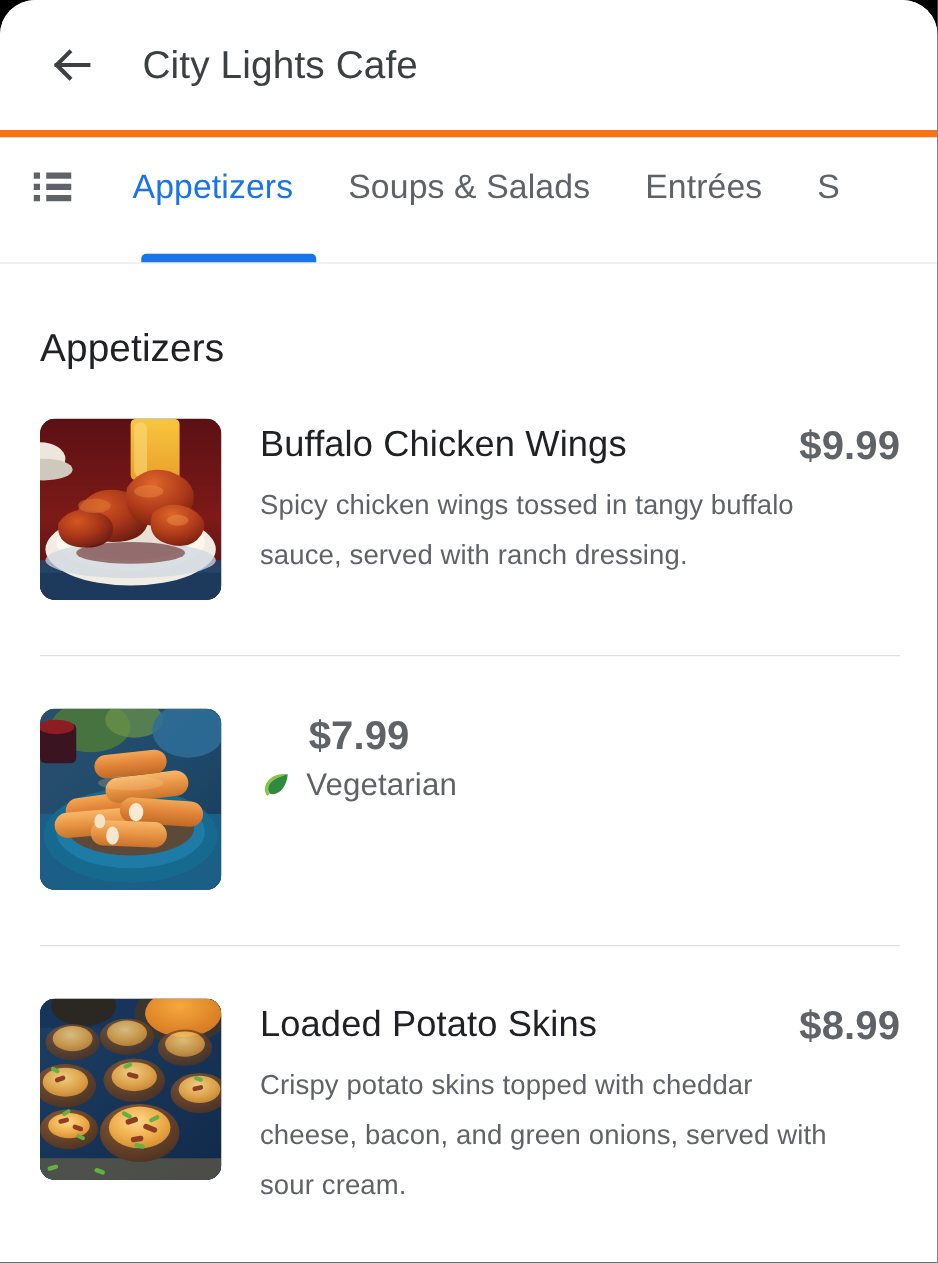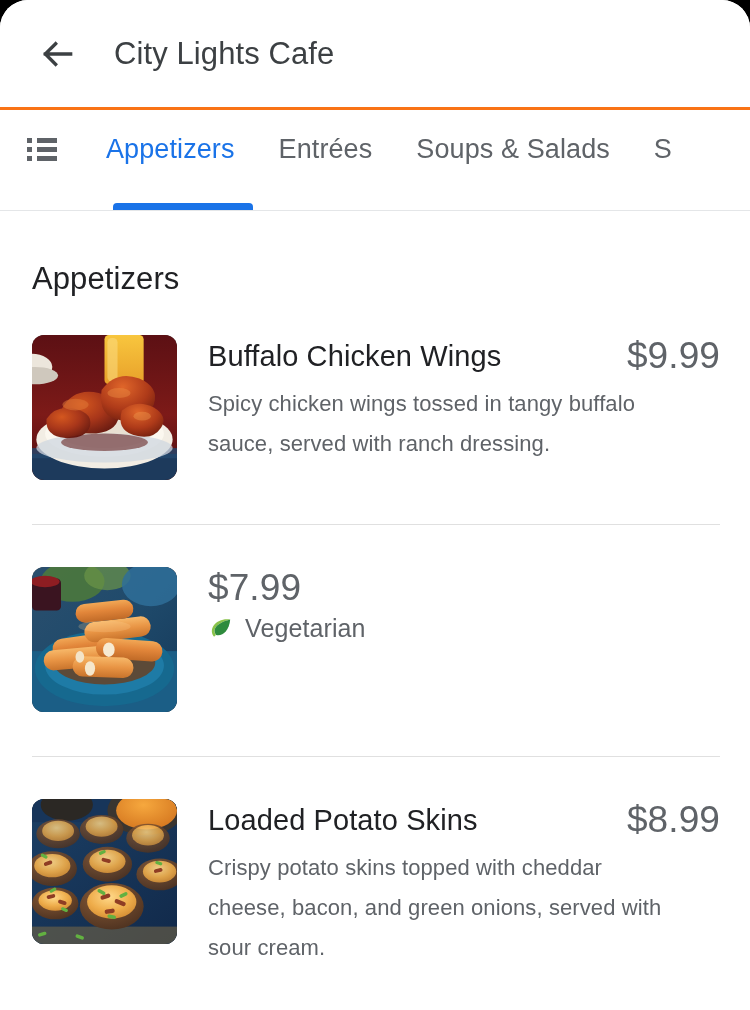--- a/index.html
+++ b/index.html
@@ -24,21 +24,21 @@
   }
 
   
   .app-bar {
     position: relative;
     height: 110px;
     background: #ffffff;
     display: flex;
     align-items: center;
     padding-left: 30px;
-    border-bottom: 3px solid #f97316;
+    border-bottom: 6px solid #f97316;
   }
 
   .back-btn {
     width: 56px;
     height: 56px;
     display: flex;
     align-items: center;
     justify-content: center;
     border-radius: 50%;
     flex: 0 0 auto;
@@ -190,25 +190,26 @@
   .item-name {
     font-size: 29px;
     font-weight: 400;
     color: #202124;
     letter-spacing: 0.1px;
     line-height: 38px;
   }
 
   .item-price {
     flex: 0 0 auto;
-    font-size: 37px;
-    font-weight: 400;
+    font-size: 32px;
+    font-weight: 700;
     color: #5f6368;
     letter-spacing: 0.1px;
     line-height: 38px;
+    margin-left: 39px;
   }
 
   .item-desc {
     margin-top: 9px;
     font-size: 22px;
     font-weight: 400;
     color: #5f6368;
     line-height: 40px;
     letter-spacing: 0.1px;
     max-width: 470px;
@@ -274,24 +275,24 @@
               <span class="li-dot"></span>
               <span class="li-bar"></span>
             </div>
         </div>
       </div>
 
       <div class="tab active">
         <span>Appetizers</span>
       </div>
       <div class="tab">
+        <span>Soups &amp; Salads</span>
+      </div>
+      <div class="tab">
         <span>Entrées</span>
-      </div>
-      <div class="tab">
-        <span>Soups &amp; Salads</span>
       </div>
       <div class="tab">
         <span>S</span>
       </div>
 
     </div>
     <div class="tab-indicator"></div>
   </div>
 
   <div class="content">

